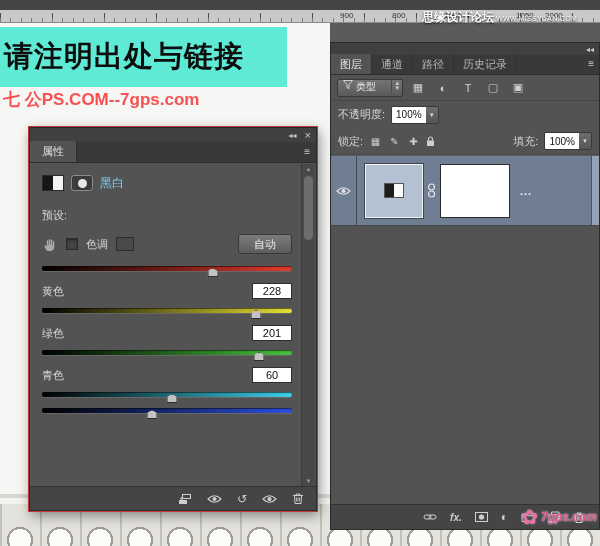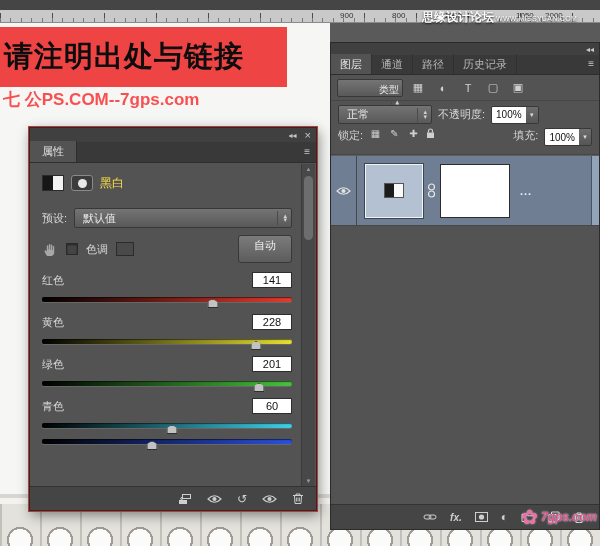--- a/index.html
+++ b/index.html
@@ -26,21 +26,21 @@
   
   .photo-strip{position:absolute;left:0;top:494px;width:600px;height:52px;z-index:2;background-color:#efeeea;
     background-image:
       linear-gradient(#d8d6d0 0 4px,#f4f3ef 4px 10px,rgba(0,0,0,0) 10px),
       repeating-linear-gradient(to right,#c2c0ba 0 2px,rgba(0,0,0,0) 2px 40px),
       radial-gradient(circle at 20px 46px,#fbfbf9 0 11px,#a09c94 11px 13px,#e4e2dc 13px);
     background-size:100% 100%,40px 100%,40px 52px;
     background-repeat:no-repeat,repeat-x,repeat-x;}
 
   
-  .banner{position:absolute;left:0;top:27px;width:287px;height:60px;background:#ef4444;z-index:3;
+  .banner{position:absolute;left:0;top:27px;width:287px;height:60px;background:#5eead4;z-index:3;
           display:flex;align-items:center;}
   .banner-title{font-size:29px;font-weight:bold;color:#0d0d0d;letter-spacing:1px;padding-left:4px;}
   .banner-sub{position:absolute;left:3px;top:88px;z-index:3;color:#f85050;font-size:17px;font-weight:bold;}
 
   
   .dropdown{height:20px;background:linear-gradient(#747474,#595959);border:1px solid #383838;border-radius:2px;
             color:#e8e8e8;display:flex;align-items:center;padding:0 4px 0 8px;font-size:11px;}
   .updown{margin-left:auto;display:flex;flex-direction:column;align-items:center;justify-content:center;
           line-height:4.5px;font-size:7px;color:#cfcfcf;padding-left:5px;border-left:1px solid #4a4a4a;height:14px;}
   .updown::before{content:"▴";}
@@ -59,28 +59,28 @@
               padding:0 5px;font-size:8px;color:#c9c9c9;}
   .p-close{font-size:11px;line-height:1;}
   .p-tabs{height:21px;background:#393939;display:flex;align-items:flex-end;position:relative;border-bottom:1px solid #2e2e2e;}
   .p-tab{height:21px;line-height:21px;padding:0 12px;background:#535353;color:#e3e3e3;border-right:1px solid #2e2e2e;}
   .p-menu{position:absolute;right:6px;top:4px;color:#c9c9c9;font-size:10px;}
   .p-body{position:absolute;left:0;top:36px;right:16px;bottom:24px;padding:4px 8px 0 12px;}
   .adj-row{display:flex;align-items:center;gap:7px;height:26px;margin-top:2px;}
   .icon-bw{width:22px;height:16px;border:1px solid #2a2a2a;background:linear-gradient(to right,#161616 50%,#f2f2f2 50%);}
   .icon-mask{width:22px;height:16px;border:1px solid #8a8a8a;border-radius:3px;background:#3c3c3c;position:relative;}
   .icon-mask::after{content:"";position:absolute;left:6px;top:3px;width:9px;height:9px;border-radius:50%;background:#e8e8e8;}
-  .adj-label{color:#fde047;font-size:12px;}
+  .adj-label{color:#7dd3fc;font-size:12px;}
   .preset-row{display:flex;align-items:center;gap:7px;margin-top:12px;}
   .p-label{color:#d6d6d6;}
   .preset-row .dropdown{flex:1;}
   .tint-row{display:flex;align-items:center;gap:8px;margin-top:10px;height:22px;}
   .checkbox{width:12px;height:12px;background:#454545;border:1px solid #2b2b2b;box-shadow:inset 0 1px 2px rgba(0,0,0,.5);}
   .swatch{width:18px;height:14px;background:#4a4a4a;border:1px solid #2b2b2b;}
-  .auto-btn{margin-left:auto;width:54px;height:28px;background:linear-gradient(#7b7b7b,#5c5c5c);border:1px solid #383838;
+  .auto-btn{margin-left:auto;width:54px;height:20px;background:linear-gradient(#7b7b7b,#5c5c5c);border:1px solid #383838;
             border-radius:3px;color:#eee;text-align:center;line-height:18px;}
   .sgroup{margin-top:11px;}
   .shead{display:flex;align-items:center;justify-content:space-between;height:18px;}
   .slabel{color:#d6d6d6;}
   .sval{width:40px;height:16px;background:#fff;border:1px solid #2e2e2e;color:#111;text-align:center;line-height:14px;}
   .strack{position:relative;margin-top:8px;height:5px;border-radius:2px;
           box-shadow:0 1px 0 rgba(255,255,255,.12),inset 0 1px 1px rgba(0,0,0,.55);}
   .sknob{position:absolute;top:2px;width:11px;height:9px;transform:translateX(-50%);background:#c2c2c2;
          border:1px solid #2e2e2e;clip-path:polygon(50% 0,100% 35%,100% 100%,0 100%,0 35%);}
   .p-scroll{position:absolute;right:1px;top:36px;bottom:24px;width:14px;background:#484848;border-left:1px solid #3a3a3a;}
@@ -93,27 +93,27 @@
 
   
   .layers{position:absolute;left:330px;top:42px;width:270px;height:488px;background:#535353;border:1px solid #2b2b2b;z-index:4;}
   .l-titlebar{height:12px;background:#404040;display:flex;justify-content:flex-end;align-items:center;gap:6px;
               padding:0 5px;font-size:8px;color:#c9c9c9;}
   .l-tabs{height:20px;background:#393939;display:flex;align-items:flex-end;position:relative;border-bottom:1px solid #2d2d2d;}
   .l-tab{height:20px;line-height:20px;padding:0 9px;color:#b5b5b5;border-right:1px solid #303030;}
   .l-tab.active{background:#535353;color:#e8e8e8;}
   .l-menu{position:absolute;right:5px;top:3px;font-size:10px;color:#c9c9c9;}
   .l-filter{height:26px;display:flex;align-items:center;gap:5px;padding:0 6px;border-bottom:1px solid #464646;}
-  .kind-dd{width:66px;height:18px;display:flex;align-items:flex-end;gap:3px;padding:0 3px 0 5px;font-size:10px;
-           background:linear-gradient(#747474,#595959);border:1px solid #383838;border-radius:2px;color:#e8e8e8;flex-direction:column;}
+  .kind-dd{width:66px;height:18px;display:flex;align-items:flex-start;gap:3px;padding:0 3px 0 5px;font-size:10px;
+           background:linear-gradient(#747474,#595959);border:1px solid #383838;border-radius:2px;color:#e8e8e8;}
   .kind-dd .updown{height:12px;padding-left:3px;}
   .fbtn{width:20px;height:18px;display:flex;align-items:center;justify-content:center;color:#d0d0d0;font-size:11px;}
   .l-blend{height:27px;display:flex;align-items:center;gap:6px;padding:0 7px;}
   .blend-dd{width:94px;height:19px;}
-  .l-lock{height:27px;display:flex;gap:6px;padding:0 7px;border-bottom:1px solid #464646;}
+  .l-lock{height:27px;display:flex;align-items:center;gap:6px;padding:0 7px;border-bottom:1px solid #464646;}
   .lkicon{color:#cfcfcf;font-size:10px;width:13px;text-align:center;}
   .layer-list{border-top:1px solid #5f5f5f;}
   .lrow{height:70px;display:flex;align-items:center;border-bottom:1px solid #474747;position:relative;}
   .lrow.selected{background:#6f7e93;}
   .lrow.selected::after{content:"";position:absolute;right:0;top:0;bottom:0;width:7px;background:#93a3ba;border-left:1px solid #4a5264;}
   .eyecol{width:26px;height:100%;flex:0 0 26px;border-right:1px solid #45474a;display:flex;align-items:center;justify-content:center;}
   .thumb-adj{width:58px;height:54px;margin-left:8px;background:#b4c1d3;border:1px solid #f2f2f2;
              display:flex;align-items:center;justify-content:center;box-shadow:0 0 0 1px #3c4756;}
   .mini-bw{width:20px;height:15px;background:linear-gradient(to right,#1c1c1c 50%,#fafafa 50%);border:1px solid #555;}
   .link8{margin:0 4px;}
@@ -170,41 +170,33 @@
 
   <div class="p-body">
     <div class="adj-row">
       <span class="icon-bw"></span>
       <span class="icon-mask"></span>
       <span class="adj-label">黑白</span>
     </div>
 
     <div class="preset-row">
       <span class="p-label">预设:</span>
-      <div class="dropdown">
-        <span>默认值</span>
-        <span class="updown"></span>
-      </div>
     </div>
 
     <div class="tint-row">
       <svg width="16" height="15" viewBox="0 0 16 16">
         <path d="M5 15 C3.5 13 2.6 11.4 2.2 9.8 c-.2-.8.8-1.3 1.4-.7 l1 1.1 V4.2 c0-1 1.6-1 1.6 0 V8 l.6.1 V2.8 c0-1 1.6-1 1.6 0 V8.2 l.6.1 V3.4 c0-1 1.5-1 1.5 0 V8.8 l.6.1 V5 c0-.9 1.4-.9 1.4 0 V11 c0 2.6-1.6 4-4.2 4 Z" fill="#a8a8a8"></path>
       </svg>
       <span class="checkbox"></span>
       <span class="p-label">色调</span>
       <span class="swatch"></span>
       <span class="auto-btn">自动</span>
     </div>
 
     <div class="sgroup">
-      <div class="shead">
-          <span class="slabel">红色</span>
-          <span class="sval">141</span>
-        </div>
       <div class="strack" style="background: linear-gradient(to right, rgb(0, 0, 0) 0%, rgb(226, 59, 46) 100%);">
           <span class="sknob" style="left: 68.2%;"></span>
         </div>
     </div>
     <div class="sgroup">
       <div class="shead">
           <span class="slabel">黄色</span>
           <span class="sval">228</span>
         </div>
       <div class="strack" style="background: linear-gradient(to right, rgb(0, 0, 0) 0%, rgb(230, 223, 51) 100%);">
@@ -293,24 +285,20 @@
       <span class="updown"></span>
     </div>
     <span class="fbtn">▦</span>
     <span class="fbtn">◐</span>
     <span class="fbtn">T</span>
     <span class="fbtn">▢</span>
     <span class="fbtn">▣</span>
   </div>
 
   <div class="l-blend">
-    <div class="dropdown blend-dd">
-      <span>正常</span>
-      <span class="updown"></span>
-    </div>
     <span class="p-label">不透明度:</span>
     <div class="fieldbox">
       <span class="fval">100%</span>
       <span class="farr"></span>
     </div>
   </div>
 
   <div class="l-lock">
     <span class="p-label">锁定:</span>
     <span class="lkicon">▦</span>

